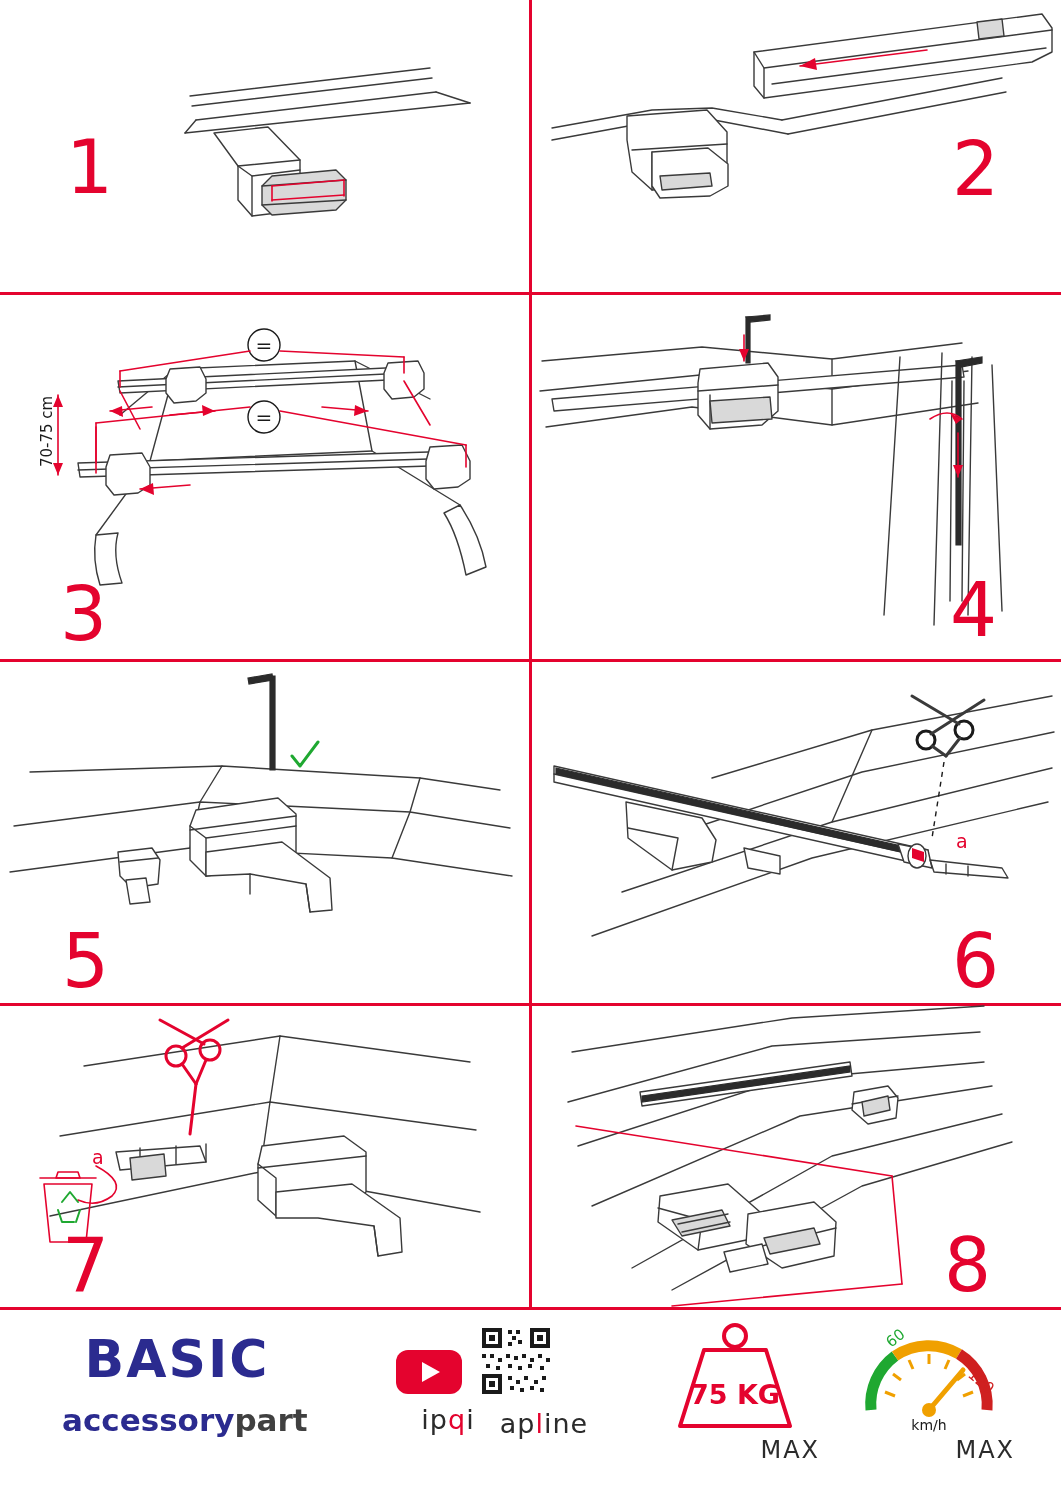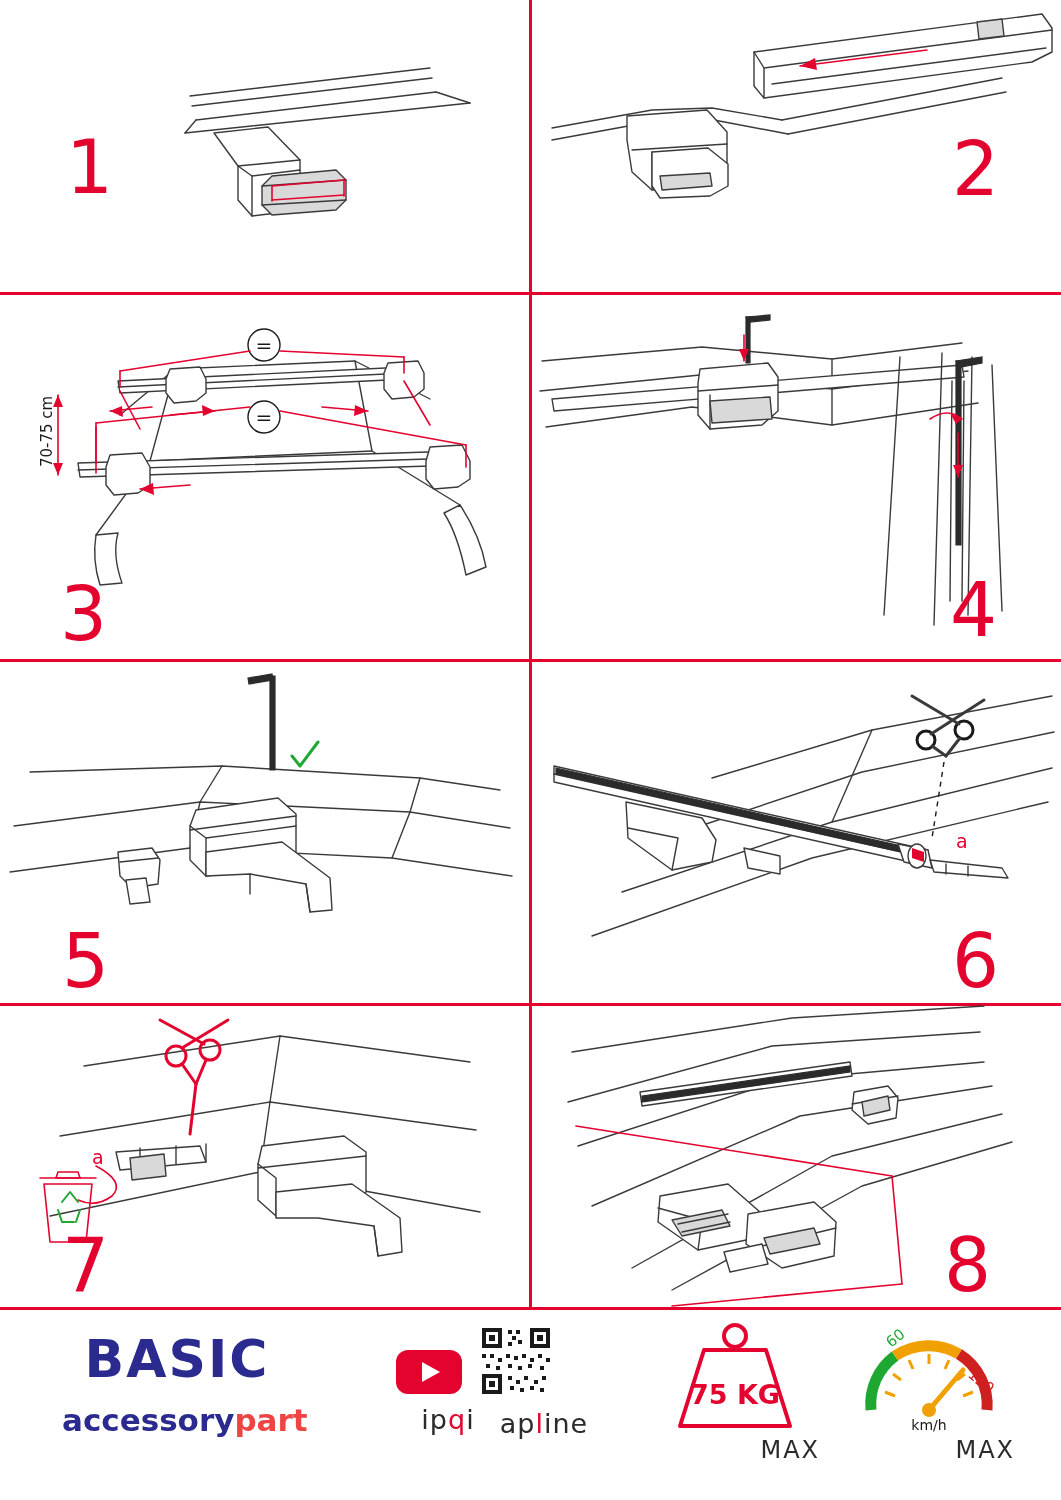--- a/index.html
+++ b/index.html
@@ -25,21 +25,21 @@
 
   .labtxt{font-family:"DejaVu Sans",sans-serif;font-size:20px;fill:#1a1a1a;}
   .redlab{font-family:"DejaVu Sans",sans-serif;font-size:19px;fill:#e4032e;}
   .dimtxt{font-family:"DejaVu Sans",sans-serif;font-size:15px;fill:#1a1a1a;}
 
   
   .footer{position:absolute;left:0;top:1310px;width:1061px;height:208px;}
   .brandwrap{position:absolute;left:62px;top:22px;width:230px;text-align:center;}
   .brand-basic{font-family:"DejaVu Sans",sans-serif;font-weight:bold;font-size:52px;letter-spacing:2px;color:#2b2b8f;line-height:54px;}
   .brand-accessory{font-family:"DejaVu Sans",sans-serif;font-weight:bold;font-size:31px;letter-spacing:0px;color:#2b2b8f;margin-top:16px;}
-  .brand-accessory .p{color:#ef4444;}
+  .brand-accessory .p{color:#404040;}
   .logoblock{position:absolute;text-align:center;}
   .logolabel{font-family:"DejaVu Sans",sans-serif;font-size:27px;color:#2b2b2b;margin-top:8px;letter-spacing:1px;}
   .logolabel .gray{color:#808080;}
   .logolabel .red{color:#e4032e;}
   .maxlabel{font-family:"DejaVu Sans",sans-serif;font-size:24px;color:#2b2b2b;text-align:right;letter-spacing:2px;}
 </style>
 </head>
 <body>
 
 <div class="sheet">

